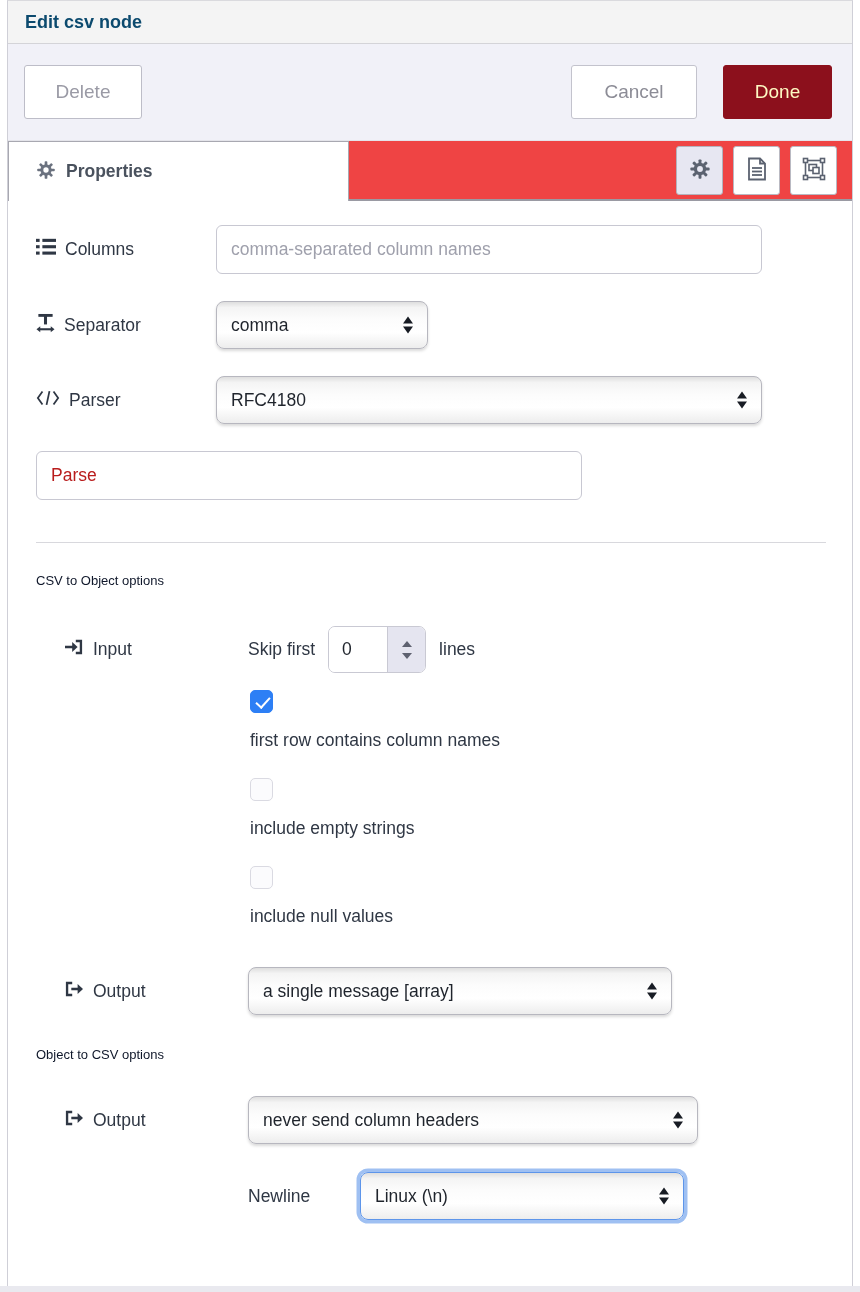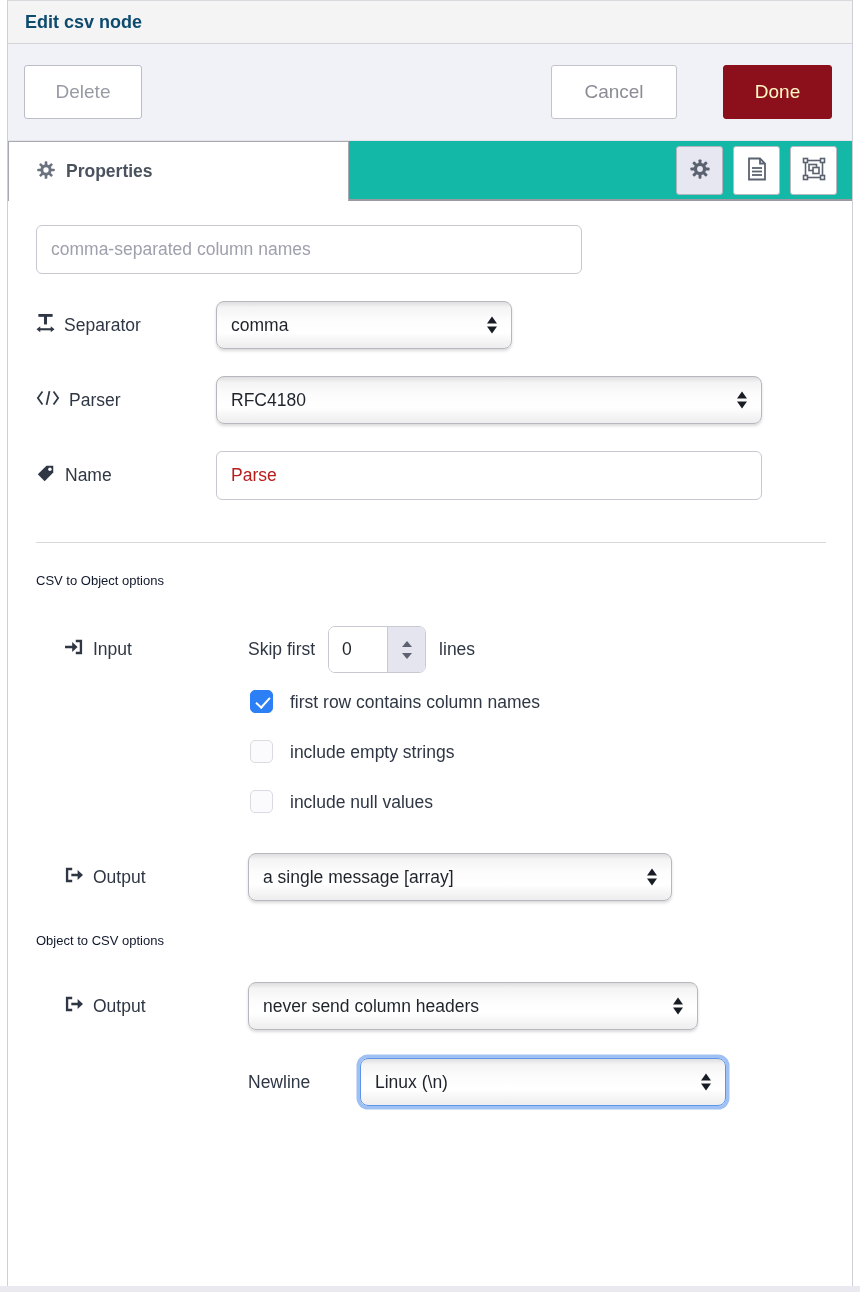--- a/index.html
+++ b/index.html
@@ -6,28 +6,28 @@
   html,body { width:860px; height:1292px; background:#fff; font-family:"Liberation Sans", sans-serif; overflow:hidden; }
   .stage { position:relative; width:860px; height:1292px; background:#fff; }
   .bottom-strip { position:absolute; left:0; right:0; bottom:0; height:6px; background:#e9e9ef; }
   .frame { position:absolute; left:7px; right:7px; top:0; bottom:6px; border-left:1px solid #cfcfd7; border-right:1px solid #cfcfd7; border-top:1px solid #dadade; background:#fff; }
 
   
   .dlg-header { height:43px; background:#f4f4f4; border-bottom:1px solid #d4d4d8; display:flex; align-items:center; padding-left:17px; }
   .dlg-header .title { font-size:18px; font-weight:bold; color:#0c4a6e; }
 
   
-  .toolbar { height:97px; background:#f1f1f8; border-bottom:1px solid #e4e4ea; display:flex; align-items:center; padding:0 20px 0 16px;gap:20px; }
+  .toolbar { height:97px; background:#f1f1f8; border-bottom:1px solid #e4e4ea; display:flex; align-items:center; padding:0 20px 0 16px; }
   .btn { height:54px; font-size:19px; display:flex; align-items:center; justify-content:center; border-radius:3px; cursor:pointer; }
   .btn-delete { width:118px; background:#fff; border:1px solid #bdbdc8; color:#9a9aa5; }
   .btn-cancel { width:126px; background:#fff; border:1px solid #c3c3cd; color:#8c8c96; margin-left:auto; }
   .btn-done { width:109px; background:#8c101c; border:1px solid #8c101c; color:#fef9c3; margin-left:26px; }
 
   
-  .tabbar { position:relative; height:60px; background:#14b8a6; }
+  .tabbar { position:relative; height:60px; background:#ef4444; }
   .tabbar::after { content:''; position:absolute; left:0; right:0; bottom:0; height:2px; background:#9a9aa3; z-index:1; }
   .tab { position:absolute; left:0; top:0; width:341px; height:60px; background:#fff; border:1px solid #a8a8b1; border-bottom:none; z-index:2; display:flex; align-items:center; gap:10px; padding-left:27px; }
   .tab .tab-label { font-size:17.5px; font-weight:bold; color:#4a525e; }
   .tab-tools { position:absolute; right:15px; top:5px; display:flex; gap:10px; z-index:3; }
   .icon-btn { width:47px; height:49px; background:#fff; border:1px solid #b9b9c2; border-radius:3px; display:flex; align-items:center; justify-content:center; color:#5b6270; cursor:pointer; }
   .icon-btn.active { background:#e7e7f2; border-color:#b3b3bd; }
 
   
   .form { padding:24px 0 0 28px; color:#333b49; }
   .row { display:flex; align-items:center; margin-bottom:27px; }
@@ -49,21 +49,21 @@
   .section-h { font-size:13px; color:#0f172a; margin:0 0 38px; }
 
   .lbl-indent { width:212px; padding-left:28px; }
   .skip-wrap { display:flex; align-items:center; gap:13px; font-size:17.5px; color:#2f3744; }
   .spinner { width:98px; height:47px; border:1.5px solid #c9c9d3; border-radius:7px; overflow:hidden; display:flex; background:#fff; }
   .spinner .num { flex:1; display:flex; align-items:center; padding-left:13px; font-size:17.5px; color:#1f242c; background:#fff; }
   .spinner .btns { width:38px; background:#e5e5f0; border-left:1.5px solid #c9c9d3; display:flex; flex-direction:column; align-items:center; justify-content:center; gap:6px; cursor:pointer; }
   .spin-up { width:0; height:0; border-left:5px solid transparent; border-right:5px solid transparent; border-bottom:6.5px solid #5e6170; }
   .spin-dn { width:0; height:0; border-left:5px solid transparent; border-right:5px solid transparent; border-top:6.5px solid #5e6170; }
 
-  .cbrow { display:flex; align-items:flex-end; gap:17px; margin:0 0 27px 214px; font-size:17.5px; color:#2f3744; }
+  .cbrow { display:flex; align-items:flex-start; gap:17px; margin:0 0 27px 214px; font-size:17.5px; color:#2f3744;flex-direction:column; }
   .checkbox { width:23px; height:23px; border-radius:5px; background:#fbfbfd; border:1.5px solid #dadae2; position:relative; cursor:pointer; flex-shrink:0; }
   .checkbox.checked { background:#2d7ff5; border-color:#2d7ff5; }
   .checkbox.checked::after { content:''; position:absolute; left:7.5px; top:2.5px; width:6px; height:12px; border-right:2.6px solid #fff; border-bottom:2.6px solid #fff; transform:rotate(42deg); }
 
   .mt-outrow { margin-top:40px; }
   .newline-lbl { font-size:17.5px; color:#2f3744; width:112px; }
   .ml-content { margin-left:212px; }
 </style>
 </head>
 <body>
@@ -144,37 +144,50 @@
               <rect x="11" y="10.5" width="6" height="6" fill="#fff"></rect>
             </svg>
           </span>
         </div>
       </div>
     </div>
 
     <div class="form">
 
       <div class="row">
+        <div class="lbl">
+          <span>
+            <svg width="20" height="20" viewBox="0 0 22 20" fill="#2f3744">
+              <rect x="0" y="1" width="4" height="3.4"></rect>
+                <rect x="7" y="1" width="15" height="3.4"></rect>
+              <rect x="0" y="8" width="4" height="3.4"></rect>
+                <rect x="7" y="8" width="15" height="3.4"></rect>
+              <rect x="0" y="15" width="4" height="3.4"></rect>
+                <rect x="7" y="15" width="15" height="3.4"></rect>
+            </svg>
+          </span>
+          <span>Columns</span>
+        </div>
         <input class="txt-input w-big" type="text" placeholder="comma-separated column names" style="">
       </div>
 
       <div class="row">
         <div class="lbl">
           <span>
             <svg width="19" height="20" viewBox="0 0 20 21" fill="#2f3744">
               <rect x="2.5" y="1" width="15" height="3"></rect>
               <rect x="8.4" y="3" width="3.2" height="9"></rect>
               <rect x="3" y="16" width="14" height="2.2"></rect>
               <path d="M4.5 14 L0.5 17.1 L4.5 20.2 Z"></path>
               <path d="M15.5 14 L19.5 17.1 L15.5 20.2 Z"></path>
             </svg>
           </span>
           <span>Separator</span>
         </div>
-        <div class="sel" style="width:296px">
+        <div class="sel" style="width:212px">
           <span>comma</span>
           <span class="arrows">
               <span class="tri-up"></span>
               <span class="tri-dn"></span>
             </span>
         </div>
       </div>
 
       <div class="row">
         <div class="lbl">
@@ -190,29 +203,20 @@
         <div class="sel w-big">
           <span>RFC4180</span>
           <span class="arrows">
               <span class="tri-up"></span>
               <span class="tri-dn"></span>
             </span>
         </div>
       </div>
 
       <div class="row">
-        <div class="lbl">
-          <span>
-            <svg width="20" height="20" viewBox="0 0 22 22" fill="#2f3744">
-              <path d="M2 12.5 L11.5 3 H19 V10.5 L9.5 20 Z"></path>
-              <circle cx="15.3" cy="6.8" r="1.9" fill="#fff"></circle>
-            </svg>
-          </span>
-          <span>Name</span>
-        </div>
         <input class="txt-input w-big" type="text" value="Parse" style="">
       </div>
 
       <hr class="divider">
 
       <div class="section-h">CSV to Object options</div>
 
       <div class="row" style="margin-bottom:17px">
         <div class="lbl lbl-indent">
           <span>
@@ -287,21 +291,21 @@
           <span>never send column headers</span>
           <span class="arrows">
               <span class="tri-up"></span>
               <span class="tri-dn"></span>
             </span>
         </div>
       </div>
 
       <div class="row ml-content">
         <span class="newline-lbl">Newline</span>
-        <div class="sel focused" style="width:366px">
+        <div class="sel focused" style="width:324px">
           <span>Linux (\n)</span>
           <span class="arrows">
               <span class="tri-up"></span>
               <span class="tri-dn"></span>
             </span>
         </div>
       </div>
 
     </div>
   </div>

